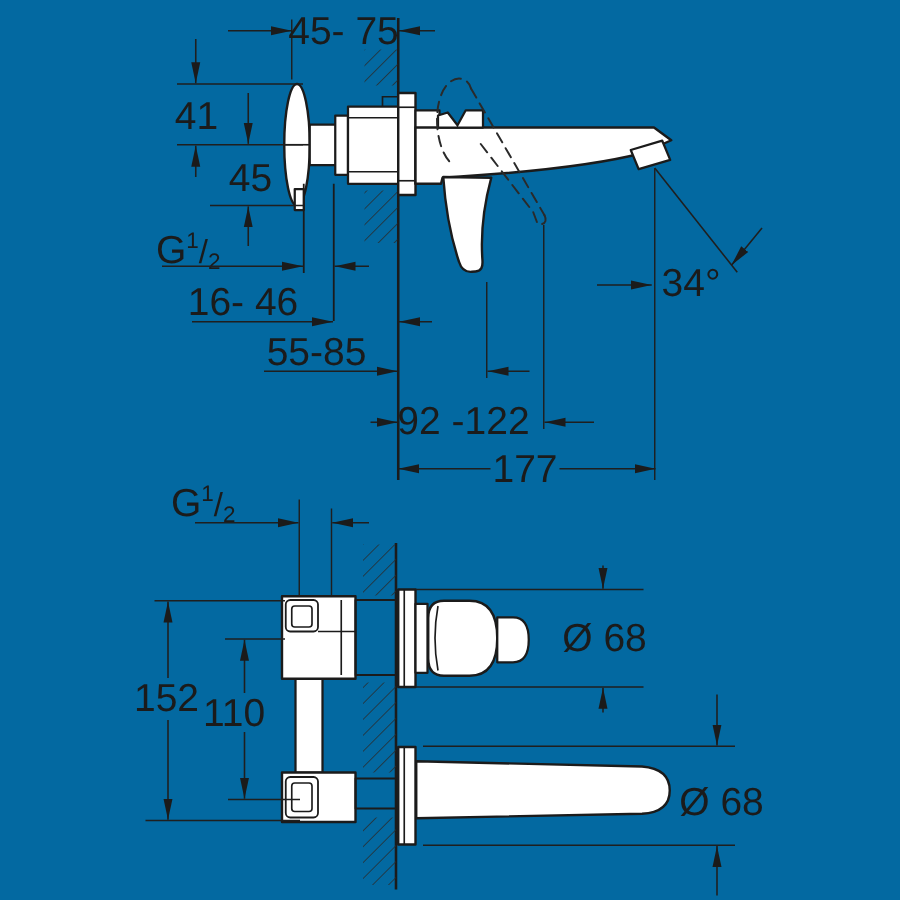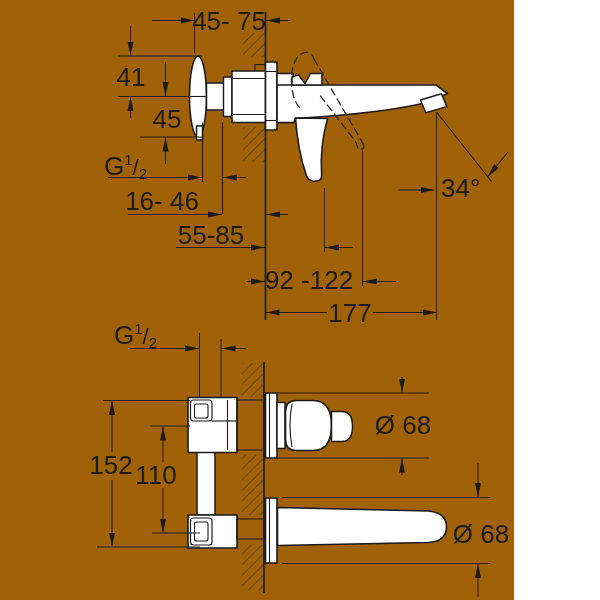--- a/index.html
+++ b/index.html
@@ -1,17 +1,17 @@
 <!DOCTYPE html>
 <html><head>
 <meta charset="utf-8">
 <style>
   html,body{margin:0;padding:0;background:#fff;}
   .stage{
-    width:514px;height:600px;background:#a16207;position:relative;overflow:hidden;
+    width:600px;height:600px;background:#0369a1;position:relative;overflow:hidden;
     font-family:"Liberation Sans", sans-serif;
   }
   svg text{
     font-family:"Liberation Sans", sans-serif;
     fill:#1b1b1b;
     font-size:26px;
   }
   .outline{fill:#ffffff;stroke:#1b1b1b;stroke-width:1.6;stroke-linejoin:round;}
   .outline-thin{fill:none;stroke:#1b1b1b;stroke-width:1.2;stroke-linejoin:round;}
   .part{fill:#ffffff;stroke:#1b1b1b;stroke-width:1.5;stroke-linejoin:round;}

